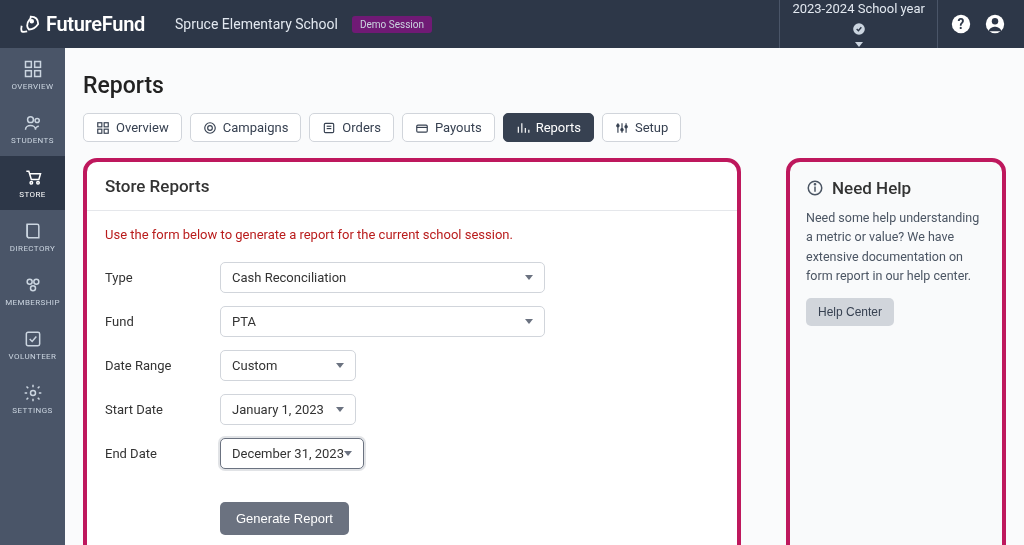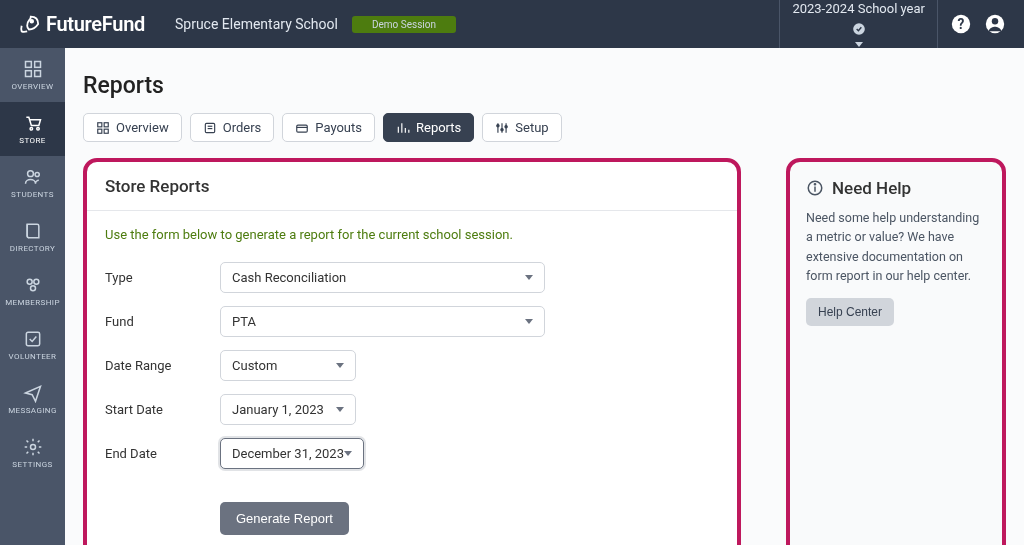--- a/index.html
+++ b/index.html
@@ -2,21 +2,21 @@
 <html><head>
   <meta charset="utf-8">
   <style>
     * { box-sizing: border-box; margin: 0; padding: 0; }
     body { font-family: -apple-system, BlinkMacSystemFont, "Segoe UI", Roboto, sans-serif; background: #fff; color: #333; width: 1024px; height: 545px; overflow: hidden; }
     
     .topbar { background: #2d3748; height: 48px; display: flex; align-items: center; padding: 0 18px; color: #fff; }
     .logo { display: flex; align-items: center; font-weight: 600; font-size: 20px; letter-spacing: -0.3px; }
     .logo svg { margin-right: 6px; }
     .school-name { margin-left: 30px; font-size: 14px; color: #e2e8f0; }
-    .badge { margin-left: 14px; background: #4d7c0f; color: #cbd5e0; font-size: 10px; padding: 3px 20px; border-radius: 3px; }
+    .badge { margin-left: 14px; background: #701a75; color: #cbd5e0; font-size: 10px; padding: 3px 8px; border-radius: 3px; }
     .topbar-spacer { flex: 1; }
     .year-picker { border: 1px solid #4a5568; border-radius: 5px; padding: 12px 12px; display: flex; align-items: center; font-size: 13px; color: #e2e8f0; gap: 6px; flex-direction: column; }
     .year-picker svg { flex-shrink: 0; }
     .topbar-icon { margin-left: 12px; width: 22px; height: 22px; border-radius: 50%; display: flex; align-items: center; justify-content: center; }
     
     .sidebar { position: absolute; left: 0; top: 48px; bottom: 0; width: 65px; background: #4a5568; display: flex; flex-direction: column; }
     .nav-item { height: 54px; display: flex; flex-direction: column; align-items: center; justify-content: center; color: #cbd5e0; cursor: pointer; }
     .nav-item.active { background: #2d3748; color: #fff; }
     .nav-item svg { margin-bottom: 3px; }
     .nav-item-label { font-size: 8px; letter-spacing: 0.4px; }
@@ -28,21 +28,21 @@
     .tab { border: 1px solid #d1d5db; background: #fff; border-radius: 5px; padding: 6px 12px; font-size: 13px; display: flex; align-items: center; gap: 6px; cursor: pointer; color: #374151; }
     .tab.active { background: #374151; color: #fff; border-color: #374151; }
     .tab svg { flex-shrink: 0; }
     
     .content { display: flex; gap: 18px; }
     .card { border: 4px solid #be185d; border-radius: 14px; background: #fff; }
     .card-main { flex: 1; min-width: 0; }
     .card-side { width: 220px; background: #f9fafb; padding: 16px; margin-left: 27px; }
     .card-header { padding: 14px 18px; border-bottom: 1px solid #e5e7eb; font-size: 17px; font-weight: 500; }
     .card-body { padding: 16px 18px 22px; }
-    .card-desc { font-size: 13px; color: #4d7c0f; margin-bottom: 20px; }
+    .card-desc { font-size: 13px; color: #b91c1c; margin-bottom: 20px; }
     
     .form-row { display: flex; align-items: center; margin-bottom: 13px; }
     .form-label { width: 115px; font-size: 13px; color: #333; }
     .select { border: 1px solid #d1d5db; border-radius: 5px; padding: 7px 11px; font-size: 13px; display: flex; align-items: center; justify-content: space-between; background: #fff; cursor: pointer; min-width: 136px; }
     .select.wide { width: 325px; }
     .select.focused { border-color: #6b7280; box-shadow: 0 0 0 2px rgba(107,114,128,0.2); }
     .btn-primary { background: #6b7280; color: #fff; border: none; border-radius: 5px; padding: 9px 16px; font-size: 13px; cursor: pointer; margin-left: 115px; margin-top: 20px; }
     
     .help-header { display: flex; align-items: center; gap: 8px; font-size: 17px; font-weight: 500; margin-bottom: 10px; }
     .help-text { font-size: 12.5px; color: #4b5563; line-height: 1.55; margin-bottom: 12px; }
@@ -91,63 +91,57 @@
 <div class="sidebar">
   <div class="nav-item">
     <svg width="20" height="20" viewBox="0 0 24 24" fill="none" stroke="currentColor" stroke-width="1.8">
         <rect x="3" y="3" width="7" height="7"></rect>
         <rect x="14" y="3" width="7" height="7"></rect>
         <rect x="3" y="14" width="7" height="7"></rect>
         <rect x="14" y="14" width="7" height="7"></rect>
       </svg>
     <span class="nav-item-label">OVERVIEW</span>
   </div>
+  <div class="nav-item">
+    <svg width="20" height="20" viewBox="0 0 24 24" fill="none" stroke="currentColor" stroke-width="1.8">
+        <circle cx="9" cy="8" r="3.5"></circle>
+        <circle cx="17" cy="9" r="2.5"></circle>
+        <path d="M3 20c0-3 3-5 6-5s6 2 6 5M15 20c0-2 2-4 4-4"></path>
+      </svg>
+    <span class="nav-item-label">STUDENTS</span>
+  </div>
   <div class="nav-item active">
     <svg width="20" height="20" viewBox="0 0 24 24" fill="none" stroke="currentColor" stroke-width="1.8">
         <path d="M4 5h3l3 10h9l2-7H8"></path>
         <circle cx="10" cy="19" r="1.5"></circle>
         <circle cx="18" cy="19" r="1.5"></circle>
       </svg>
     <span class="nav-item-label">STORE</span>
   </div>
   <div class="nav-item">
     <svg width="20" height="20" viewBox="0 0 24 24" fill="none" stroke="currentColor" stroke-width="1.8">
-        <circle cx="9" cy="8" r="3.5"></circle>
-        <circle cx="17" cy="9" r="2.5"></circle>
-        <path d="M3 20c0-3 3-5 6-5s6 2 6 5M15 20c0-2 2-4 4-4"></path>
-      </svg>
-    <span class="nav-item-label">STUDENTS</span>
-  </div>
-  <div class="nav-item">
-    <svg width="20" height="20" viewBox="0 0 24 24" fill="none" stroke="currentColor" stroke-width="1.8">
         <path d="M5 4h12a2 2 0 012 2v14H7a2 2 0 01-2-2V4z"></path>
         <path d="M5 4v14a2 2 0 002 2"></path>
       </svg>
     <span class="nav-item-label">DIRECTORY</span>
   </div>
   <div class="nav-item">
     <svg width="20" height="20" viewBox="0 0 24 24" fill="none" stroke="currentColor" stroke-width="1.8">
         <circle cx="8" cy="8" r="3"></circle>
         <circle cx="16" cy="8" r="3"></circle>
         <circle cx="12" cy="16" r="3"></circle>
       </svg>
     <span class="nav-item-label">MEMBERSHIP</span>
   </div>
   <div class="nav-item">
     <svg width="20" height="20" viewBox="0 0 24 24" fill="none" stroke="currentColor" stroke-width="1.8">
         <rect x="4" y="4" width="16" height="16" rx="2"></rect>
         <path d="M8 12l3 3 5-6"></path>
       </svg>
     <span class="nav-item-label">VOLUNTEER</span>
-  </div>
-  <div class="nav-item">
-    <svg width="20" height="20" viewBox="0 0 24 24" fill="none" stroke="currentColor" stroke-width="1.8">
-        <path d="M3 12l18-8-6 18-4-8-8-2z"></path>
-      </svg>
-    <span class="nav-item-label">MESSAGING</span>
   </div>
   <div class="nav-item">
     <svg width="20" height="20" viewBox="0 0 24 24" fill="none" stroke="currentColor" stroke-width="1.8">
         <circle cx="12" cy="12" r="3"></circle>
         <path d="M12 2v3M12 19v3M4.2 4.2l2.1 2.1M17.7 17.7l2.1 2.1M2 12h3M19 12h3M4.2 19.8l2.1-2.1M17.7 6.3l2.1-2.1"></path>
       </svg>
     <span class="nav-item-label">SETTINGS</span>
   </div>
 </div>
 
@@ -156,20 +150,27 @@
 
   <div class="tabs">
     <div class="tab">
       <svg width="14" height="14" viewBox="0 0 24 24" fill="none" stroke="currentColor" stroke-width="2">
           <rect x="3" y="3" width="7" height="7"></rect>
           <rect x="14" y="3" width="7" height="7"></rect>
           <rect x="3" y="14" width="7" height="7"></rect>
           <rect x="14" y="14" width="7" height="7"></rect>
         </svg>
       <span>Overview</span>
+    </div>
+    <div class="tab">
+      <svg width="14" height="14" viewBox="0 0 24 24" fill="none" stroke="currentColor" stroke-width="2">
+          <circle cx="12" cy="12" r="9"></circle>
+          <circle cx="12" cy="12" r="4"></circle>
+        </svg>
+      <span>Campaigns</span>
     </div>
     <div class="tab">
       <svg width="14" height="14" viewBox="0 0 24 24" fill="none" stroke="currentColor" stroke-width="2">
           <rect x="4" y="4" width="16" height="16" rx="2"></rect>
           <line x1="8" y1="9" x2="16" y2="9"></line>
           <line x1="8" y1="13" x2="16" y2="13"></line>
         </svg>
       <span>Orders</span>
     </div>
     <div class="tab">

